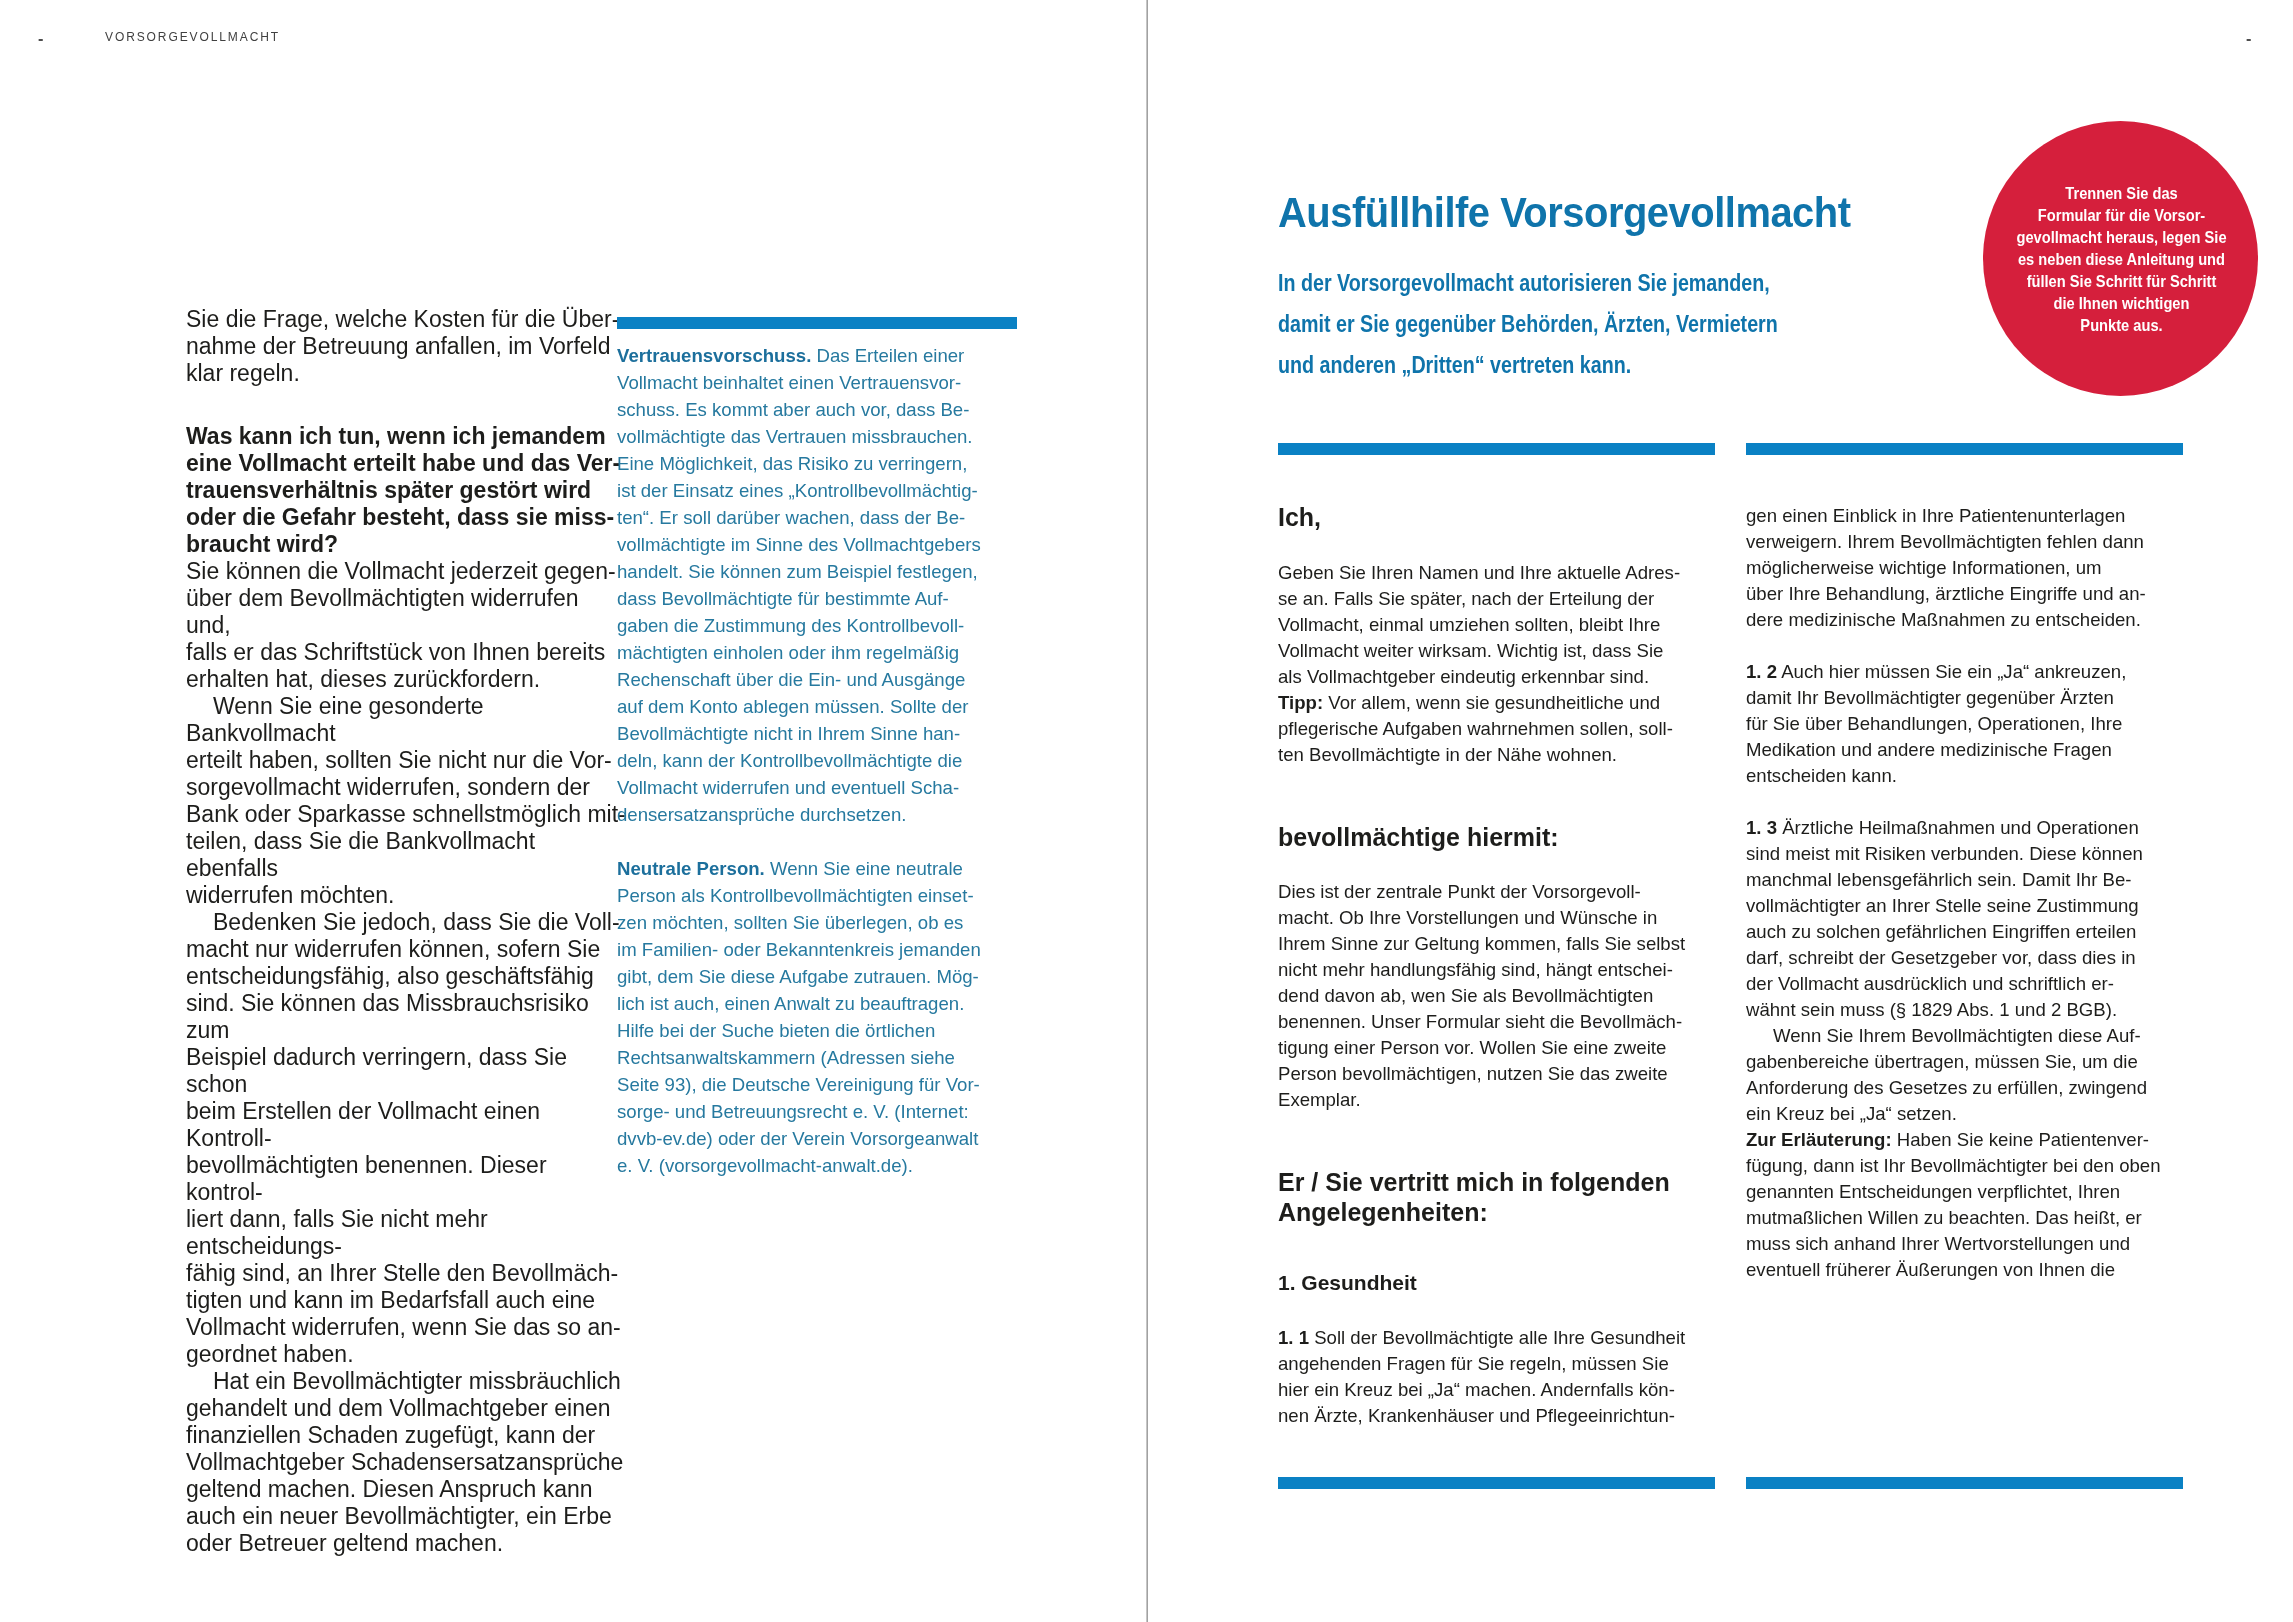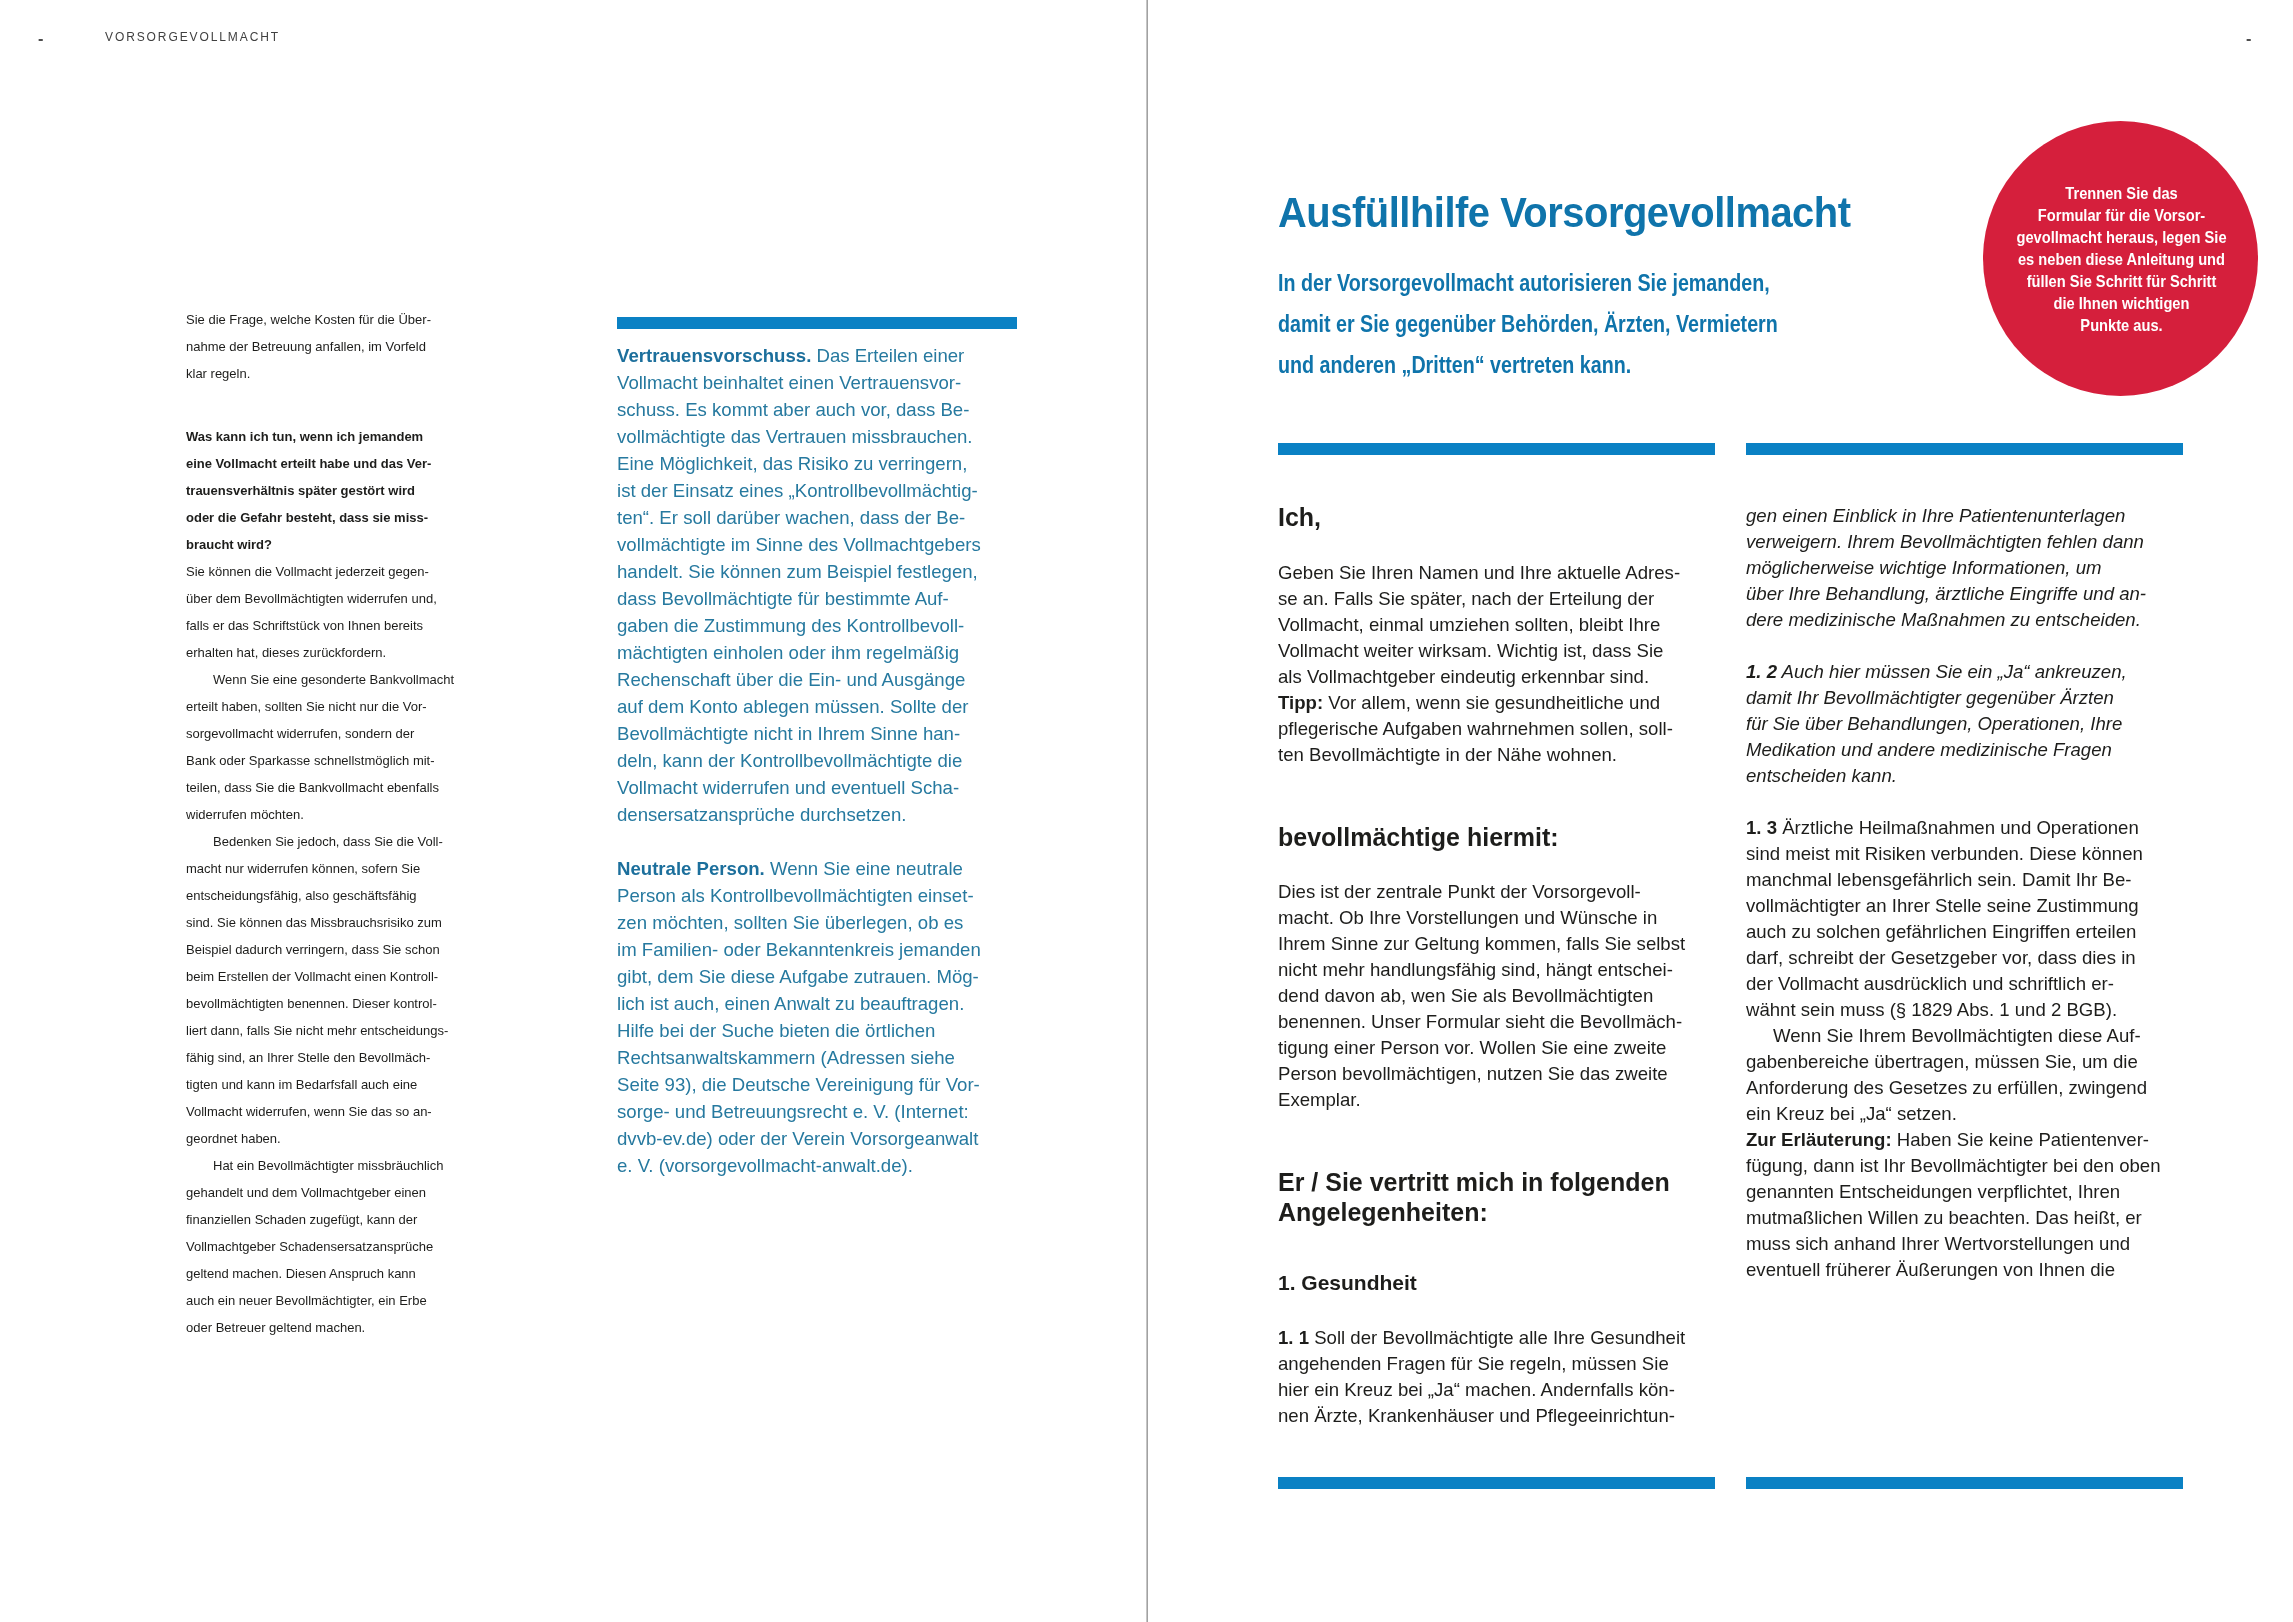--- a/index.html
+++ b/index.html
@@ -12,21 +12,21 @@
   .gutter{position:absolute;left:1146px;top:0;width:1.9px;height:1622px;
     background:linear-gradient(to right,#d8d8d8,#8f8f8f);}
   
   .hdr-dash{position:absolute;top:29px;font-size:16.3px;font-weight:bold;color:#4d4d4d;}
   .hdr-title{position:absolute;left:105px;top:30px;font-size:12px;font-weight:normal;
     letter-spacing:1.9px;color:#404040;}
   
   .t{white-space:pre-line;}
   
   .lcol1{position:absolute;left:186px;top:306px;width:440px;
-    font-size:13px;line-height:27px;}
+    font-size:23px;line-height:27px;}
   .lcol2{position:absolute;left:617px;top:317px;width:416px;}
   .lcol1 p,.lcol2 p{margin:0;}
   .q{font-weight:bold;}
   .ind{text-indent:27px;}
   .mb-line{margin-bottom:36px !important;}
   .bar{height:11.5px;background:#0a81c4;}
   .bar-l2{width:400px;margin-bottom:13.4px;}
   .l2-head{font-size:21px;line-height:25px;font-weight:bold;color:#0e74ab;margin:0 0 39px 0;}
   .l2-body{color:#26799f;font-size:18.6px;line-height:27px;}
   .l2-body b{color:#1c6f9c;}
@@ -43,21 +43,21 @@
     transform:scaleX(0.9);width:273px;}
   .rcol1{position:absolute;left:1278px;top:443px;width:464px;font-size:18.6px;line-height:26px;}
   .rcol2{position:absolute;left:1746px;top:443px;width:464px;font-size:18.6px;line-height:26px;}
   .bar-r{width:437px;}
   .rcol1 p,.rcol2 p{margin:0;}
   .h-ich{font-size:25px;font-weight:bold;margin:49px 0 30px 0;}
   .h-mid{font-size:25px;font-weight:bold;margin:56px 0 29px 0;}
   .h-ersie{font-size:25px;line-height:30px;font-weight:bold;margin:54px 0 0 0;}
   .h-ges{font-size:21px;font-weight:bold;margin:43px 0 29px 0;}
   .rcol2-body-top{margin-top:48px !important;}
-  .gap2{margin-bottom:26px !important;font-style:italic;}
+  .gap2{margin-bottom:26px !important;}
   .bar-bottom{position:absolute;top:1034px;left:0;}
   
 </style>
 </head>
 <body>
 
 <div class="gutter"></div>
 
 <span class="hdr-dash" style="left:38px;">-</span>
 <span class="hdr-title">VORSORGEVOLLMACHT</span>

